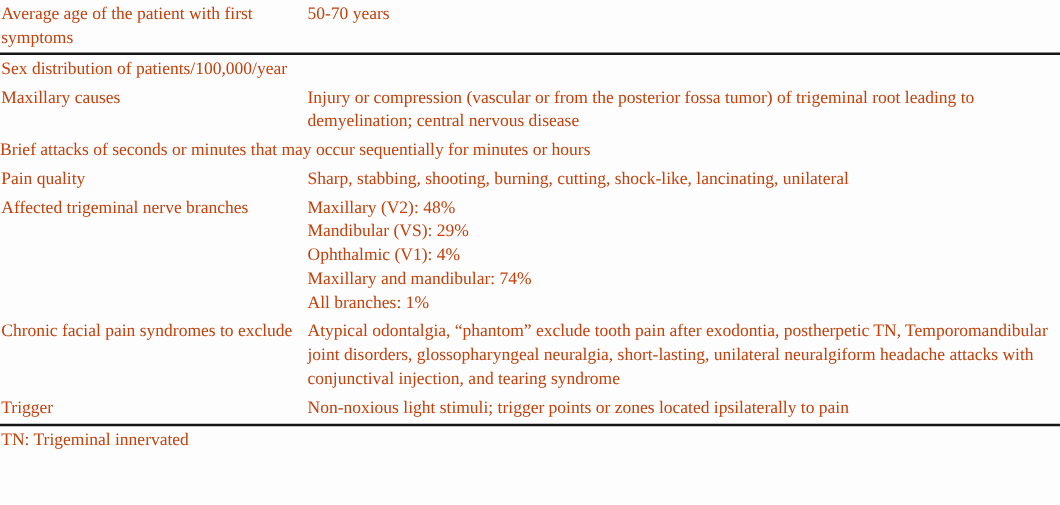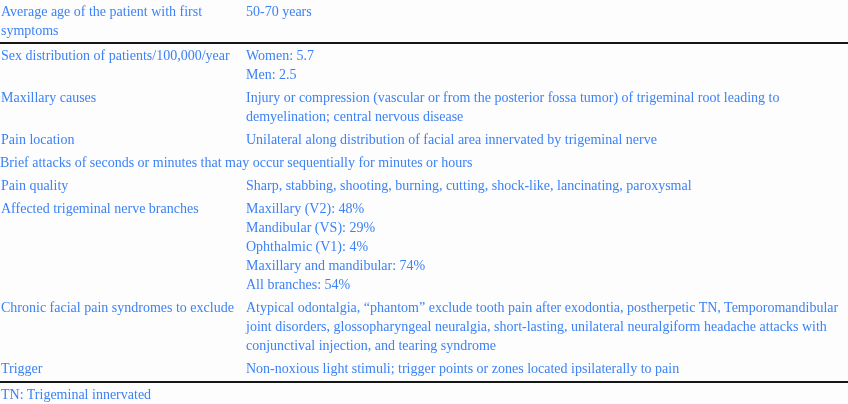--- a/index.html
+++ b/index.html
@@ -6,21 +6,21 @@
 
   html, body {
     background: #ffffff;
   }
 
   .page {
     position: relative;
     width: 848px;
     height: 404px;
     background: #fdfdfd;
-    color: #3b82f6;
+    color: #c2410c;
     font-family: "Liberation Serif", "DejaVu Serif", serif;
     font-size: 14px;
     line-height: 19px;
     overflow: hidden;
     padding-top: 1px;
   }
 
   .tbl {
     width: 100%;
   }
@@ -70,61 +70,51 @@
 
     <div class="row first">
       <div class="cell label">Average age of the patient with first symptoms</div>
       <div class="cell value">
         <span class="line">50-70 years</span>
       </div>
     </div>
 
     <div class="row">
       <div class="cell label">Sex distribution of patients/100,000/year</div>
-      <div class="cell value">
-        <span class="line">Women: 5.7</span>
-        <span class="line">Men: 2.5</span>
-      </div>
     </div>
 
     <div class="row">
       <div class="cell label">Maxillary causes</div>
       <div class="cell value">
         <span class="line">Injury or compression (vascular or from the posterior fossa tumor) of trigeminal root leading to demyelination; central nervous disease</span>
       </div>
     </div>
 
-    <div class="row">
-      <div class="cell label">Pain location</div>
-      <div class="cell value">
-        <span class="line">Unilateral along distribution of facial area innervated by trigeminal nerve</span>
-      </div>
-    </div>
 
     <div class="row">
       <div class="cell value">
         <span class="line">Brief attacks of seconds or minutes that may occur sequentially for minutes or hours</span>
       </div>
     </div>
 
     <div class="row">
       <div class="cell label">Pain quality</div>
       <div class="cell value">
-        <span class="line">Sharp, stabbing, shooting, burning, cutting, shock-like, lancinating, paroxysmal</span>
+        <span class="line">Sharp, stabbing, shooting, burning, cutting, shock-like, lancinating, unilateral</span>
       </div>
     </div>
 
     <div class="row">
       <div class="cell label">Affected trigeminal nerve branches</div>
       <div class="cell value">
         <span class="line">Maxillary (V2): 48%</span>
         <span class="line">Mandibular (VS): 29%</span>
         <span class="line">Ophthalmic (V1): 4%</span>
         <span class="line">Maxillary and mandibular: 74%</span>
-        <span class="line">All branches: 54%</span>
+        <span class="line">All branches: 1%</span>
       </div>
     </div>
 
     <div class="row">
       <div class="cell label">Chronic facial pain syndromes to exclude</div>
       <div class="cell value">
         <span class="line">Atypical odontalgia, “phantom” exclude tooth pain after exodontia, postherpetic TN, Temporomandibular joint disorders, glossopharyngeal neuralgia, short-lasting, unilateral neuralgiform headache attacks with conjunctival injection, and tearing syndrome</span>
       </div>
     </div>
 

